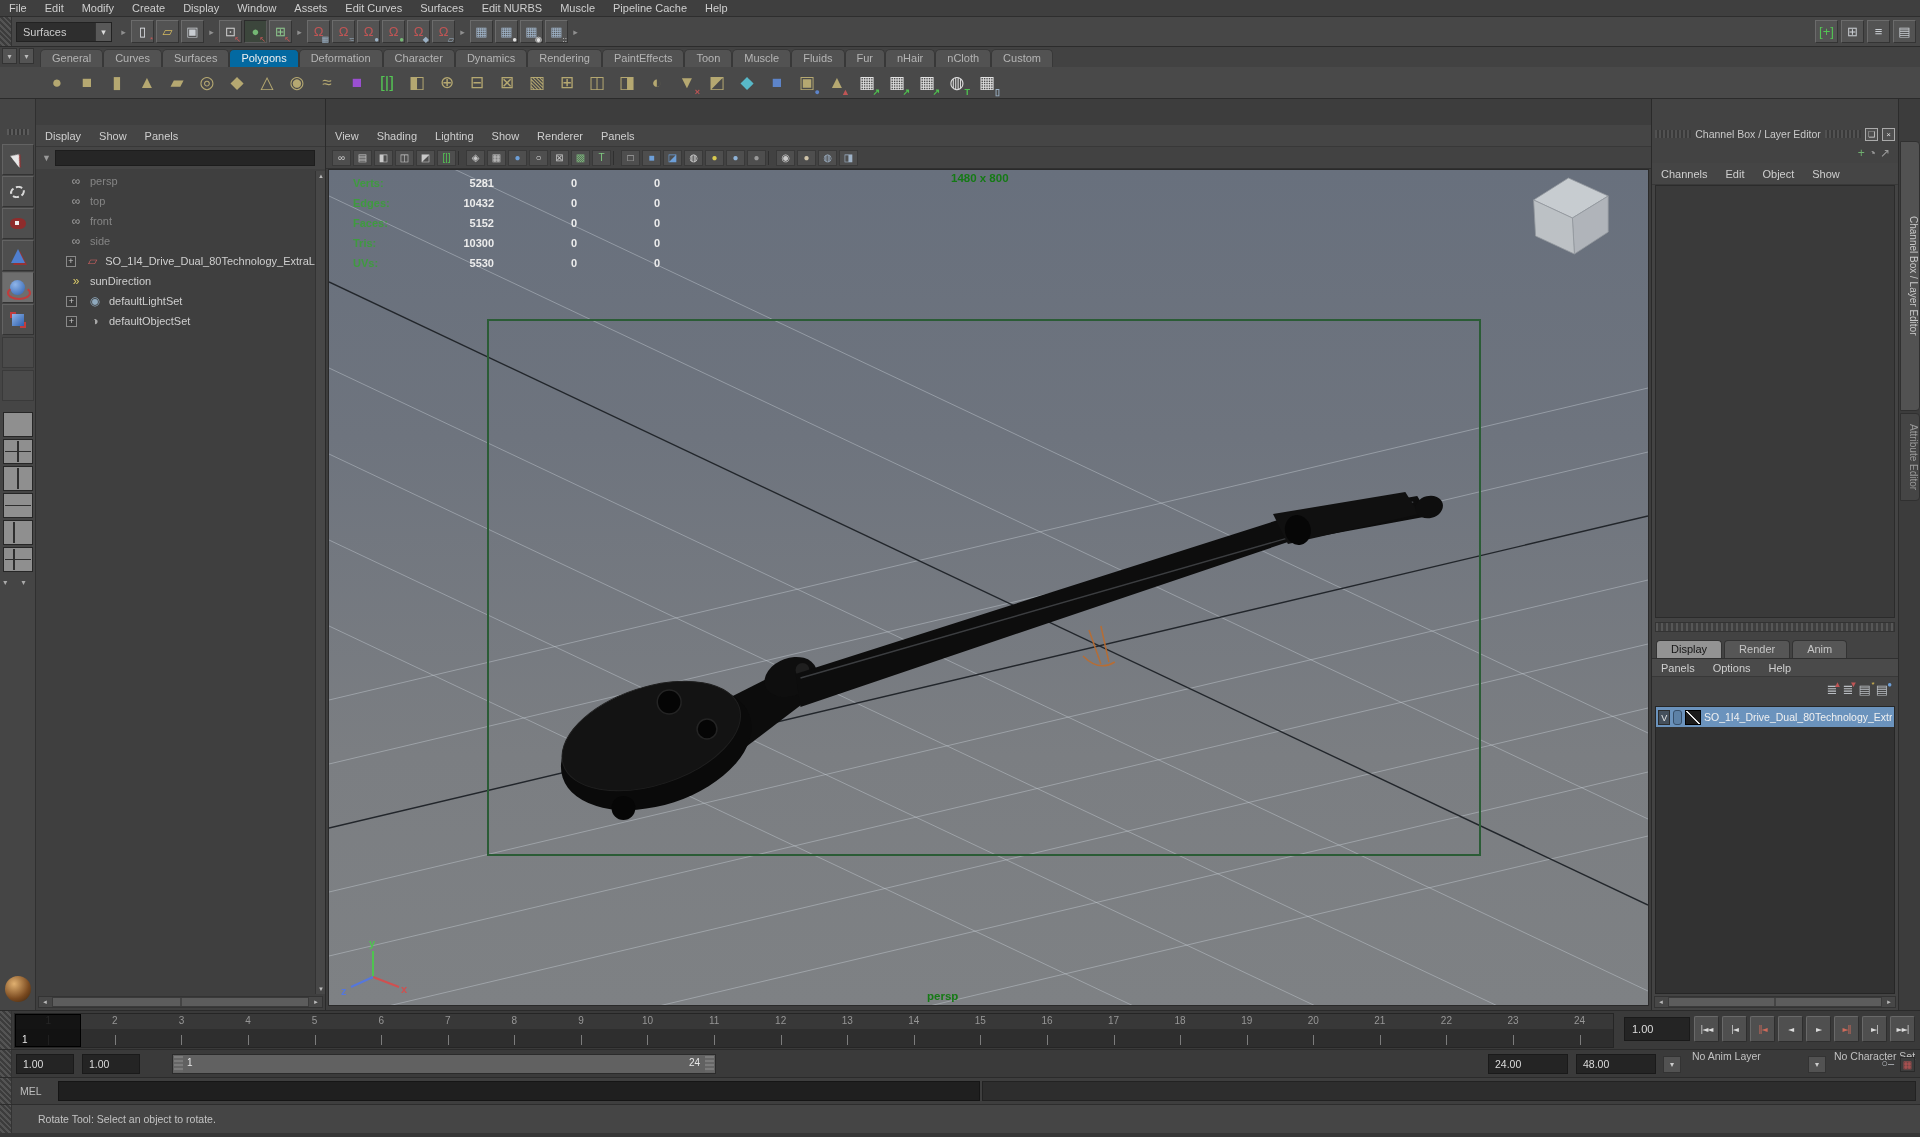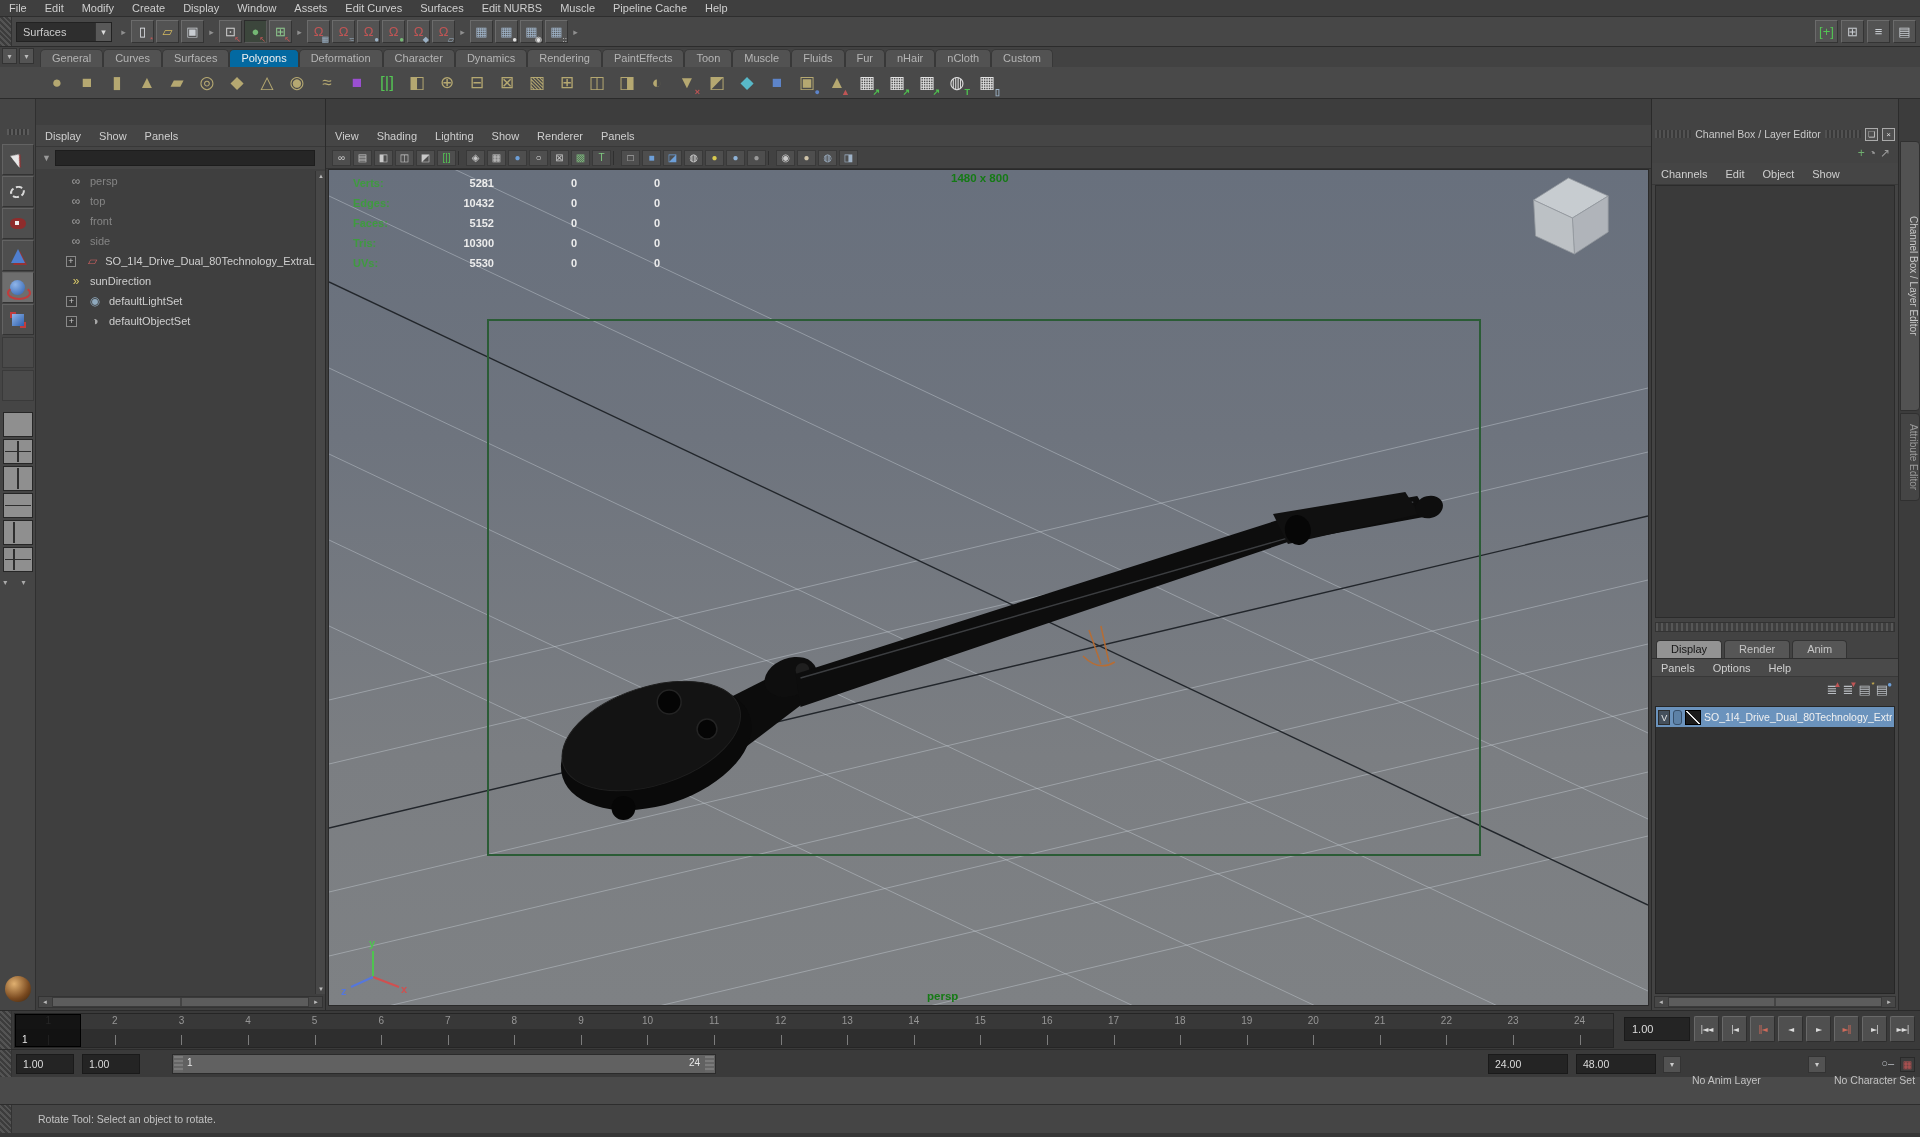--- a/index.html
+++ b/index.html
@@ -203,21 +203,21 @@
             color:#dcdcdc; font-size:10.5px; line-height:18px; padding-left:6px; }
   #range-track { position:absolute; left:172px; top:4px; width:544px; height:20px; background:#616161;
                  border:1px solid #2b2b2b; }
   #range-track .rh { position:absolute; top:1px; bottom:1px; width:9px; background:#7b7b7b;
       background-image:repeating-linear-gradient(0deg,#666 0 2px,#7b7b7b 2px 4px); }
   #range-track .rh.left { left:1px; } #range-track .rh.right { right:1px; }
   #range-track .rlab { position:absolute; top:2px; font-size:10px; color:#e8e8e8; }
   #range-track .rlab.left { left:14px; } #range-track .rlab.right { right:15px; }
   .ddbtn { position:absolute; top:6px; width:18px; height:17px; background:#525252; border:1px solid #333;
            color:#ccc; font-size:8px; text-align:center; line-height:16px; }
-  .rtext { position:absolute; top:24px; font-size:10.5px; color:#c2c2c2; white-space:nowrap; }
+  .rtext { position:absolute; top:0; font-size:10.5px; color:#c2c2c2; white-space:nowrap; }
   .rico { position:absolute; top:7px; font-size:11px; color:#b9bdc2; }
   #autokey-ico { width:15px; height:15px; background:#3c3c3c; border:1px solid #2a2a2a; color:#c25555;
                  font-size:10px; text-align:center; line-height:14px; }
 
   
   #commandline { position:absolute; left:0; top:1077px; width:1920px; height:27px; background:#3e3e3e; border-top:1px solid #2b2b2b; }
   #mel-label { position:absolute; left:20px; top:7px; font-size:10.5px; color:#bdbdbd; }
   #mel-input { position:absolute; left:58px; top:3px; width:922px; height:20px; background:#1f1f1f; border:1px solid #151515; }
   #mel-output { position:absolute; left:982px; top:3px; right:4px; height:20px; background:#2d2d2d; border:1px solid #222; }
   #helpline { position:absolute; left:0; top:1104px; width:1920px; height:29px; background:#454545; border-top:1px solid #2d2d2d; }
@@ -951,19 +951,25 @@
     <div class="ddbtn" style="left:1663px;">▾</div>
     <div class="rtext" style="left:1692px;">No Anim Layer</div>
     <div class="ddbtn" style="left:1808px;">▾</div>
     <div class="rtext" style="left:1690px;top:-9999px;" aria-hidden="true"></div>
     <div class="rtext" style="left:1834px;right:auto;" style2="">No Character Set</div>
     <div class="rico" style="left:1872px;top:-9999px;"></div>
     <div class="rico" style="right:26px;">○–</div>
     <div class="rico" id="autokey-ico" style="right:5px;">▦</div>
   </div>
 
+  <div id="commandline">
+    <div class="grip v"></div>
+    <span id="mel-label">MEL</span>
+    <div id="mel-input"></div>
+    <div id="mel-output"></div>
+  </div>
 
   <div id="helpline">
     <div class="grip v"></div>
     <span id="help-text">Rotate Tool: Select an object to rotate.</span>
   </div>
   <div id="bottomedge"></div>
 </div>
 
 </body></html>

